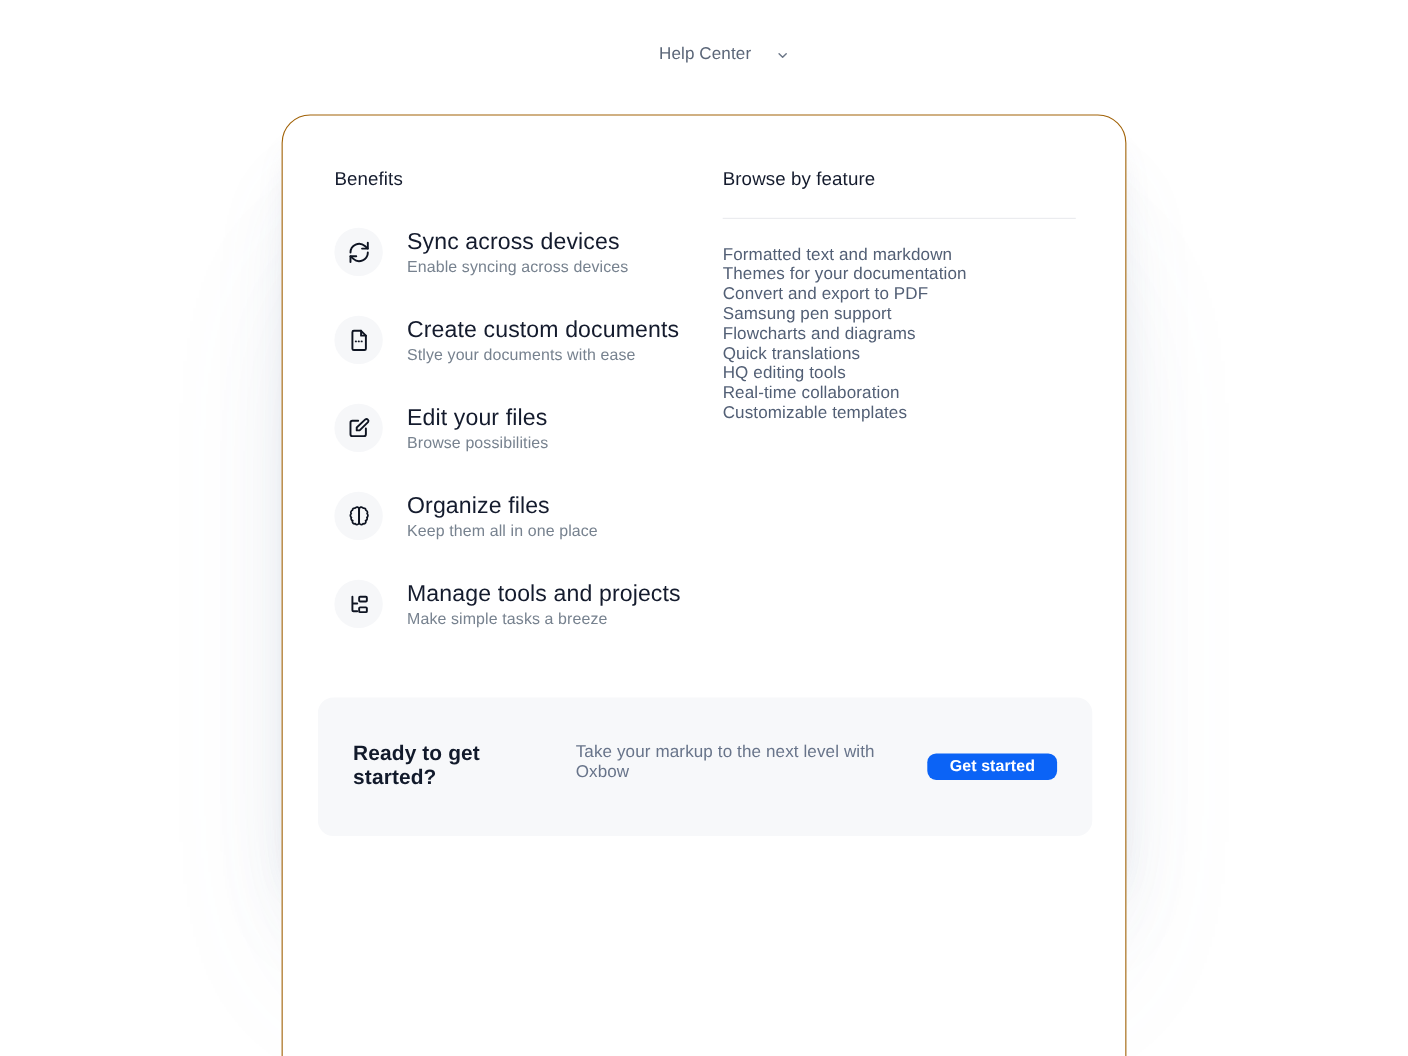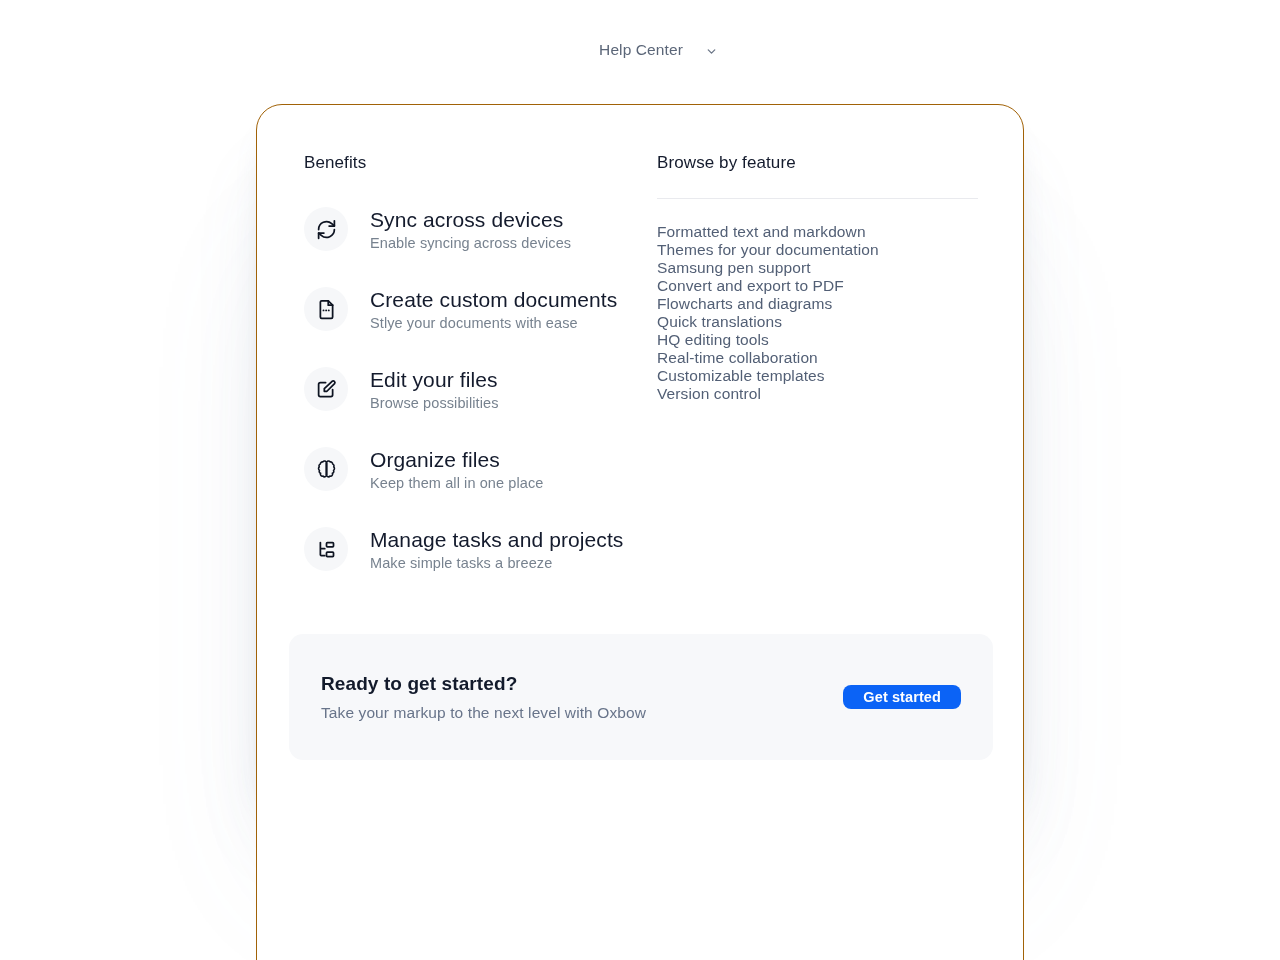--- a/index.html
+++ b/index.html
@@ -157,21 +157,21 @@
     top: 529px;
     width: 704px;
     height: 126px;
     background: #f7f8fa;
     border-radius: 14px;
     display: flex;
     align-items: center;
     justify-content: space-between;
     padding: 0 32px;
   }
-  .cta-text { display: flex; flex-direction: column; gap: 9px; }
+  .cta-text { display: flex; flex-direction: row; gap: 9px; }
   .cta-title {
     font-size: 19px;
     font-weight: bold;
     color: #121a2b;
     letter-spacing: .1px;
   }
   .cta-sub {
     font-size: 15.5px;
     color: #68748a;
     letter-spacing: .1px;
@@ -276,43 +276,42 @@
         <div class="benefit">
           <span class="benefit-icon">
             <svg viewBox="0 0 24 24" fill="none" stroke="currentColor" stroke-width="2" stroke-linecap="round" stroke-linejoin="round">
               <path d="M5 4v14a1 1 0 0 0 1 1h4"></path>
               <path d="M6 11h4"></path>
               <rect x="12" y="4" width="8" height="5" rx="1"></rect>
               <rect x="12" y="15" width="8" height="5" rx="1"></rect>
             </svg>
           </span>
           <span class="benefit-text">
-            <span class="benefit-title">Manage tasks and projects</span>
+            <span class="benefit-title">Manage tools and projects</span>
             <span class="benefit-sub">Make simple tasks a breeze</span>
           </span>
         </div>
 
       </div>
     </div>
 
     <div class="col-right">
       <div class="section-title">Browse by feature</div>
       <div class="divider"></div>
 
       <div class="feature-list">
         <a class="feature-link">Formatted text and markdown</a>
         <a class="feature-link">Themes for your documentation</a>
+        <a class="feature-link">Convert and export to PDF</a>
         <a class="feature-link">Samsung pen support</a>
-        <a class="feature-link">Convert and export to PDF</a>
         <a class="feature-link">Flowcharts and diagrams</a>
         <a class="feature-link">Quick translations</a>
         <a class="feature-link">HQ editing tools</a>
         <a class="feature-link">Real-time collaboration</a>
         <a class="feature-link">Customizable templates</a>
-        <a class="feature-link">Version control</a>
       </div>
     </div>
 
     <div class="cta">
       <div class="cta-text">
         <span class="cta-title">Ready to get started?</span>
         <span class="cta-sub">Take your markup to the next level with Oxbow</span>
       </div>
       <button class="cta-button">Get started</button>
     </div>

